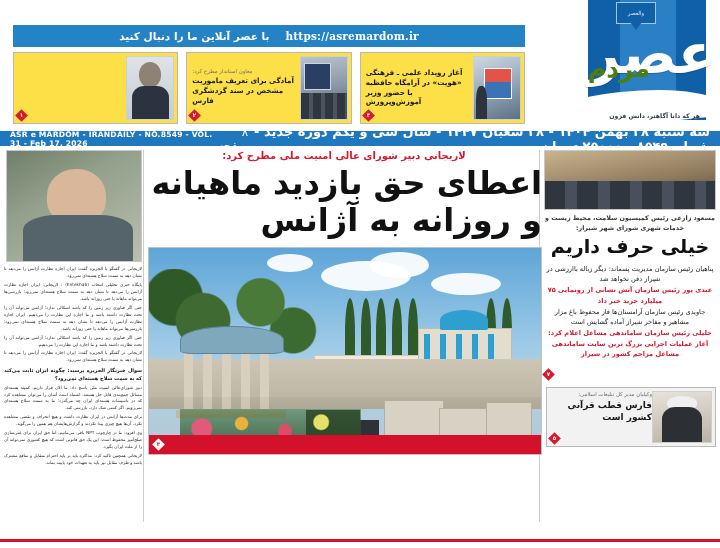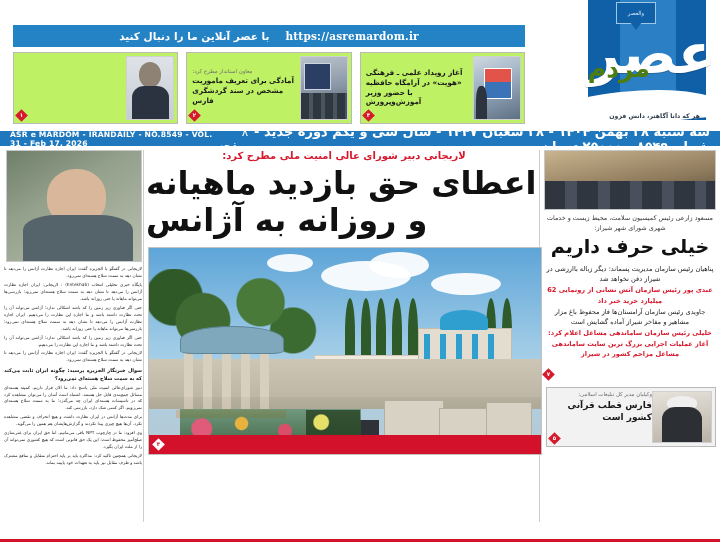--- a/index.html
+++ b/index.html
@@ -16,21 +16,21 @@
     position:absolute;left:13px;top:25px;width:512px;height:22px;
     background:#2383c4;color:#ffffff;
     display:flex;align-items:center;justify-content:center;gap:16px;
     font-size:10.5px;font-weight:bold;
   }
   .follow-url{font-family:"DejaVu Serif","Liberation Serif",serif;letter-spacing:.2px;font-size:10.5px;}
 
   
   .teasers{position:absolute;left:13px;top:52px;width:512px;height:72px;display:flex;gap:8px;}
   .teaser{
-    flex:1;border:1px solid #b9b9b9;background:#bef264;position:relative;
+    flex:1;border:1px solid #b9b9b9;background:#fde047;position:relative;
     display:flex;align-items:stretch;box-sizing:border-box;padding:3px;
   }
   .teaser .tz-txt{
     flex:1;text-align:left;display:flex;flex-direction:column;
     justify-content:center;align-items:flex-end;padding:0 4px 0 2px;
     direction:rtl;
   }
   .tz-kicker{font-size:5.4px;color:#6d6d6d;line-height:1.25;margin-bottom:1px;}
   .tz-title{font-size:7.2px;font-weight:bold;color:#1a1a1a;line-height:1.38;}
   .tz-by{font-size:5.6px;color:#7a7a7a;margin-top:2px;}
@@ -102,21 +102,21 @@
   .ph-larijani:after{content:"";position:absolute;left:12%;top:58%;width:82%;height:46%;
     background:#55636b;border-radius:30% 30% 0 0;}
   .ll-body{margin-top:4px;font-size:4.3px;line-height:1.62;color:#2a2a2a;text-align:justify;direction:rtl;}
   .ll-body p{margin:0 0 2px 0;}
   .ll-body .bld{font-weight:bold;font-size:5px;color:#111;}
 
   
   .col-center{position:absolute;left:146px;top:0;width:396px;}
   .kicker{color:#d7192d;font-size:10px;font-weight:bold;text-align:center;margin:0 0 4px 0;}
   .headline{
-    color:#111;font-size:32px;font-weight:bold;text-align:left;line-height:1.16;margin:0;
+    color:#111;font-size:32px;font-weight:bold;text-align:right;line-height:1.16;margin:0;
     letter-spacing:-.5px;
   }
   .main-photo{
     margin-top:8px;width:394px;height:208px;border:1px solid #c2c2c2;position:relative;overflow:hidden;
     background:#bcd7e8;box-sizing:border-box;
   }
   .sky{position:absolute;inset:0;background:linear-gradient(180deg,#5ea5d8 0%,#9fcbe6 48%,#cfe4ef 100%);}
   .cloud{position:absolute;background:#ffffff;border-radius:50%;opacity:.92;}
   .c1{left:44%;top:6%;width:90px;height:30px;}
   .c2{left:56%;top:2%;width:60px;height:26px;}
@@ -163,21 +163,21 @@
   }
   .caption-bar .diamond{left:5px;bottom:5px;background:#ffffff;}
   .caption-bar .diamond span{color:#d4112a;}
 
   
   .col-right{position:absolute;right:4px;top:0;width:172px;}
   .rr-photo{width:170px;height:58px;border:1px solid #c8c8c8;overflow:hidden;position:relative;background:#8a93a0;}
   .ph-council{position:absolute;inset:0;background:linear-gradient(170deg,#c9b48f 0%,#8e7a5c 55%,#4b4336 100%);}
   .ph-council:before{content:"";position:absolute;left:0;top:52%;width:100%;height:48%;
     background:repeating-linear-gradient(90deg,#2f3640 0 12%,#47505c 12% 19%);}
-  .rr-kicker{font-size:6.4px;color:#333;line-height:1.5;text-align:center;margin:4px 0 2px;}
+  .rr-kicker{font-size:6.4px;color:#333;line-height:1.5;text-align:center;margin:4px 0 2px;font-weight:bold;}
   .rr-head{font-size:19px;font-weight:bold;color:#111;text-align:center;line-height:1.2;margin:2px 0 6px;}
   .rr-list{margin:0;padding:0;list-style:none;}
   .rr-list li{font-size:6.6px;line-height:1.55;text-align:center;margin-bottom:1px;}
   .rd{color:#d7192d;font-weight:bold;}
   .bk{color:#1a1a1a;}
   .rr-arrow{text-align:left;margin-top:2px;}
   .rr-arrow .diamond{position:relative;left:0;bottom:0;display:inline-flex;}
 
   .rr-box{
     margin-top:7px;width:170px;height:60px;border:1px solid #b9b9b9;background:#f2f2f2;
@@ -270,21 +270,21 @@
     <div class="v-sep" style="right:180px;"></div>
 
     <div class="col-right">
       <div class="rr-photo">
           <span class="ph-council"></span>
         </div>
       <div class="rr-kicker">مسعود زارعی رئیس کمیسیون سلامت، محیط زیست و خدمات شهری شورای شهر شیراز:</div>
       <div class="rr-head">خیلی حرف داریم</div>
       <ul class="rr-list">
         <li class="bk">پناهیان رئیس سازمان مدیریت پسماند: دیگر زباله باارزشی در شیراز دفن نخواهد شد</li>
-        <li class="rd">عبدی پور رئیس سازمان آتش نشانی از رونمایی 62 میلیارد خرید خبر داد</li>
+        <li class="rd">عبدی پور رئیس سازمان آتش نشانی از رونمایی ۷۵ میلیارد خرید خبر داد</li>
         <li class="bk">جاویدی رئیس سازمان آرامستان‌ها فاز محفوظ باغ مزار مشاهیر و مفاخر شیراز آماده گشایش است</li>
         <li class="rd">خلیلی رئیس سازمان ساماندهی مشاغل اعلام کرد: آغاز عملیات اجرایی بزرگ ترین سایت ساماندهی مشاغل مزاحم کشور در شیراز</li>
       </ul>
       <div class="rr-arrow">
         <span class="diamond">
           <span>۷</span>
         </span>
       </div>
 
       <div class="rr-box">

